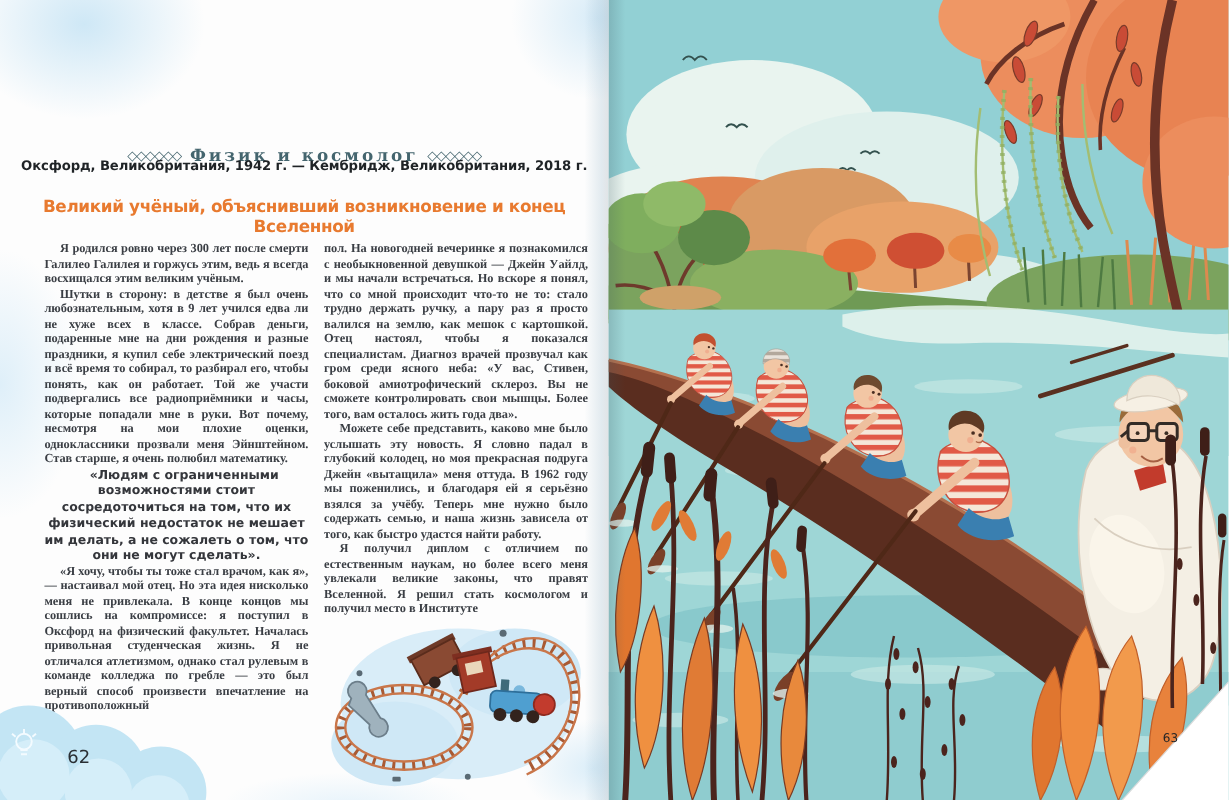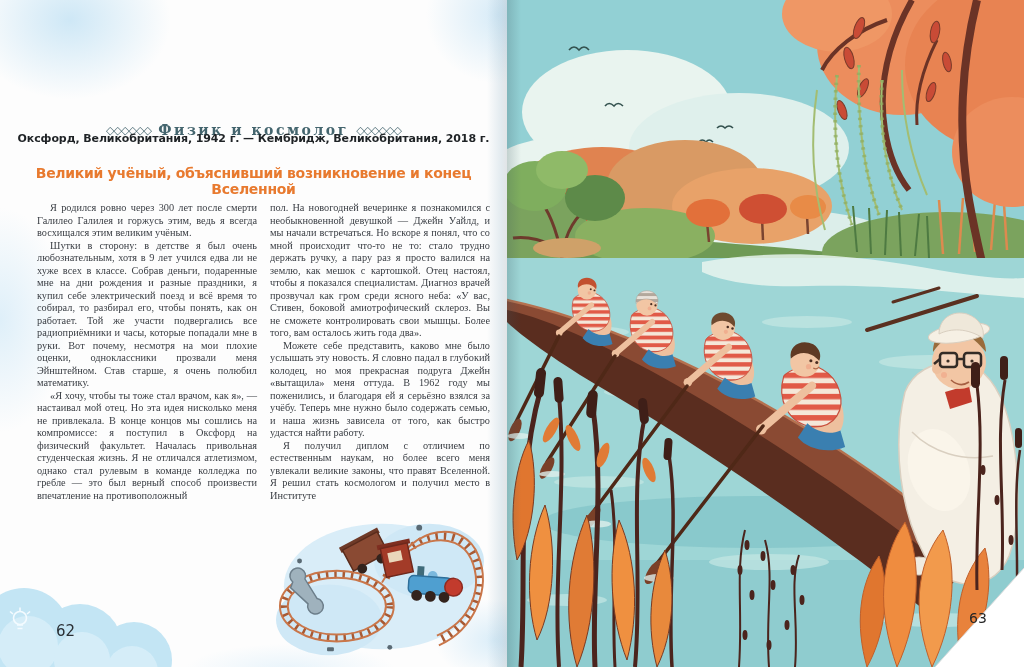--- a/index.html
+++ b/index.html
@@ -27,41 +27,41 @@
   .subtitle-row{position:absolute;top:122px;left:0;width:100%;text-align:center;
     font-family:"DejaVu Serif",serif;font-size:14px;color:#44656e;letter-spacing:2.5px;font-weight:600;}
   .ornament{font-size:11px;letter-spacing:-1px;position:relative;top:-1px;color:#44656e;}
   .lifespan{position:absolute;top:132px;left:0;width:100%;text-align:center;
     font-family:"DejaVu Sans",sans-serif;font-weight:700;font-size:11px;color:#1f2326;letter-spacing:-.1px;}
   .section-heading{position:absolute;top:165px;left:0;width:100%;text-align:center;
     font-family:"DejaVu Sans",sans-serif;font-weight:700;font-size:14px;color:#e87a2f;letter-spacing:-.3px;}
 
   .columns{position:absolute;top:202px;left:37px;width:453px;display:flex;gap:13px;}
   .col{width:220px;font-size:10.3px;line-height:1.215;color:#3a3e44;text-align:justify;}
-  .col p{margin:0;text-indent:13px;}
+  .col p{margin:0;text-indent:13px;font-weight:bold;}
   .col p.no-indent{text-indent:0;}
   .pull-quote{margin:9px 4px 7px;text-indent:0;text-align:center;
     font-family:"DejaVu Sans",sans-serif;font-weight:700;font-size:10.4px;line-height:1.3;color:#34363b;}
 
   .train-illo{position:absolute;left:270px;top:510px;width:220px;height:155px;}
 
   .corner-cloud{position:absolute;left:-18px;bottom:-20px;width:200px;height:145px;}
   .page-number-left{position:absolute;left:56px;top:622px;
     font-family:"DejaVu Sans",sans-serif;font-size:15px;color:#2a2f34;}
 
   
   .gutter{position:absolute;left:487px;top:0;width:34px;height:667px;pointer-events:none;
     background:linear-gradient(90deg,rgba(120,160,185,0) 0%,rgba(130,168,190,.22) 42%,
                rgba(80,100,115,.16) 58%,rgba(0,0,0,0) 100%);}
 
   
   .right-page{position:absolute;left:507px;top:0;width:517px;height:667px;overflow:hidden;}
   .main-illo{position:absolute;left:0;top:0;width:517px;height:667px;display:block;}
   .page-number-right{position:absolute;left:462px;top:610px;
-    font-family:"DejaVu Sans",sans-serif;font-size:14px;color:#262626;}
+    font-family:"DejaVu Sans",sans-serif;font-size:10px;color:#262626;}
 </style>
 </head>
 <body>
 
 <div class="spread">
 
   <div class="left-page">
     <div class="wash wash-tl"></div>
     <div class="wash wash-l"></div>
     <div class="wash wash-tr"></div>
@@ -73,20 +73,21 @@
       <span>Физик и космолог</span>
       <span class="ornament">◇◇◇◇◇◇</span></div>
 
     <div class="lifespan">Оксфорд, Великобритания, 1942 г. — Кембридж, Великобритания, 2018 г.</div>
     <div class="section-heading">Великий учёный, объяснивший возникновение и конец Вселенной</div>
 
     <div class="columns">
       <div class="col">
         <p>Я родился ровно через 300 лет после смерти Галилео Галилея и горжусь этим, ведь я всегда восхищался этим великим учёным.</p>
         <p>Шутки в сторону: в детстве я был очень любознательным, хотя в 9 лет учился едва ли не хуже всех в классе. Собрав деньги, подаренные мне на дни рождения и разные праздники, я купил себе электрический поезд и всё время то собирал, то разбирал его, чтобы понять, как он работает. Той же участи подвергались все радиоприёмники и часы, которые попадали мне в руки. Вот почему, несмотря на мои плохие оценки, одноклассники прозвали меня Эйнштейном. Став старше, я очень полюбил математику.</p>
+        <p class="pull-quote">«Людям с ограниченными возможностями стоит сосредоточиться на том, что их физический недостаток не мешает им делать, а не сожалеть о том, что они не могут сделать».</p>
         <p>«Я хочу, чтобы ты тоже стал врачом, как я», — настаивал мой отец. Но эта идея нисколько меня не привлекала. В конце концов мы сошлись на компромиссе: я поступил в Оксфорд на физический факультет. Началась привольная студенческая жизнь. Я не отличался атлетизмом, однако стал рулевым в команде колледжа по гребле — это был верный способ произвести впечатление на противоположный</p>
       </div>
       <div class="col">
         <p class="no-indent">пол. На новогодней вечеринке я познакомился с необыкновенной девушкой — Джейн Уайлд, и мы начали встречаться. Но вскоре я понял, что со мной происходит что-то не то: стало трудно держать ручку, а пару раз я просто валился на землю, как мешок с картошкой. Отец настоял, чтобы я показался специалистам. Диагноз врачей прозвучал как гром среди ясного неба: «У вас, Стивен, боковой амиотрофический склероз. Вы не сможете контролировать свои мышцы. Более того, вам осталось жить года два».</p>
         <p>Можете себе представить, каково мне было услышать эту новость. Я словно падал в глубокий колодец, но моя прекрасная подруга Джейн «вытащила» меня оттуда. В 1962 году мы поженились, и благодаря ей я серьёзно взялся за учёбу. Теперь мне нужно было содержать семью, и наша жизнь зависела от того, как быстро удастся найти работу.</p>
         <p>Я получил диплом с отличием по естественным наукам, но более всего меня увлекали великие законы, что правят Вселенной. Я решил стать космологом и получил место в Институте</p>
       </div>
     </div>
 
     <svg class="train-illo" viewBox="0 0 220 158">

